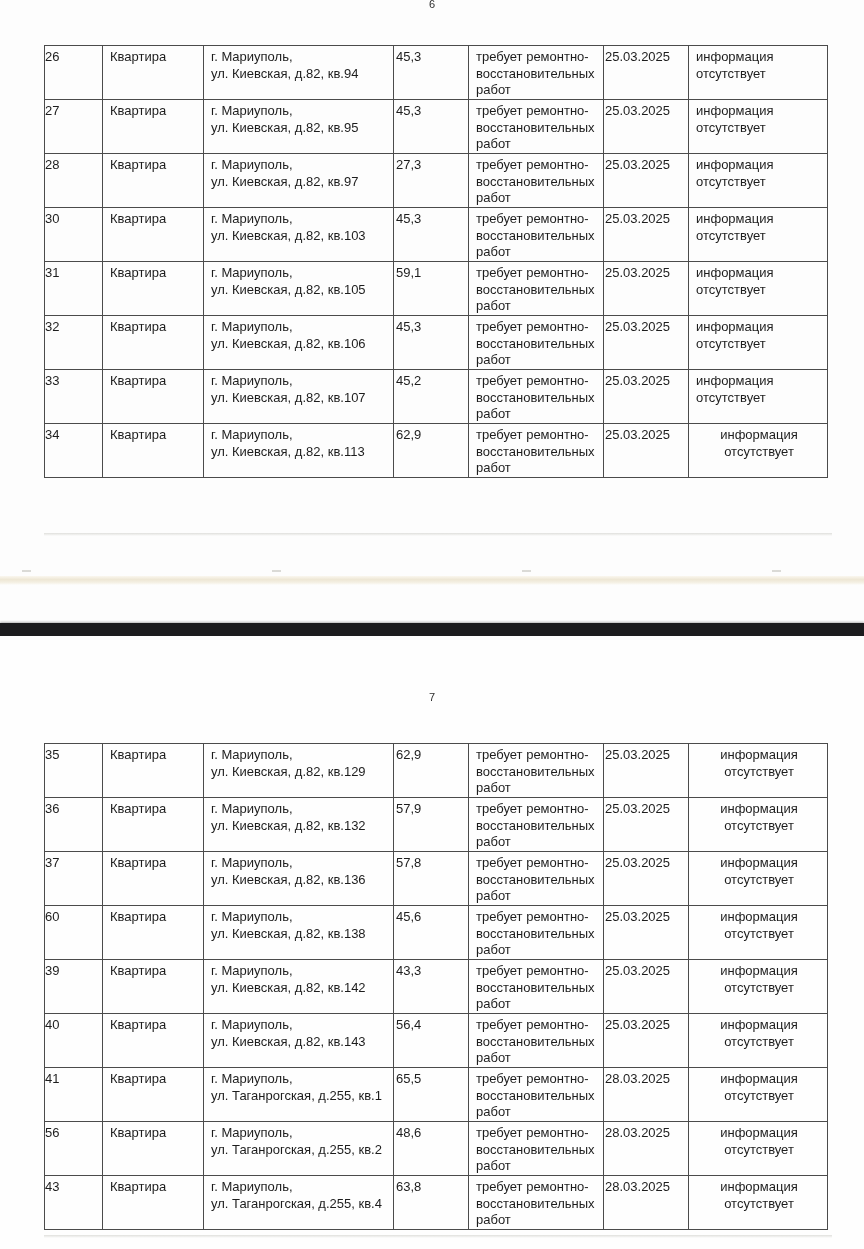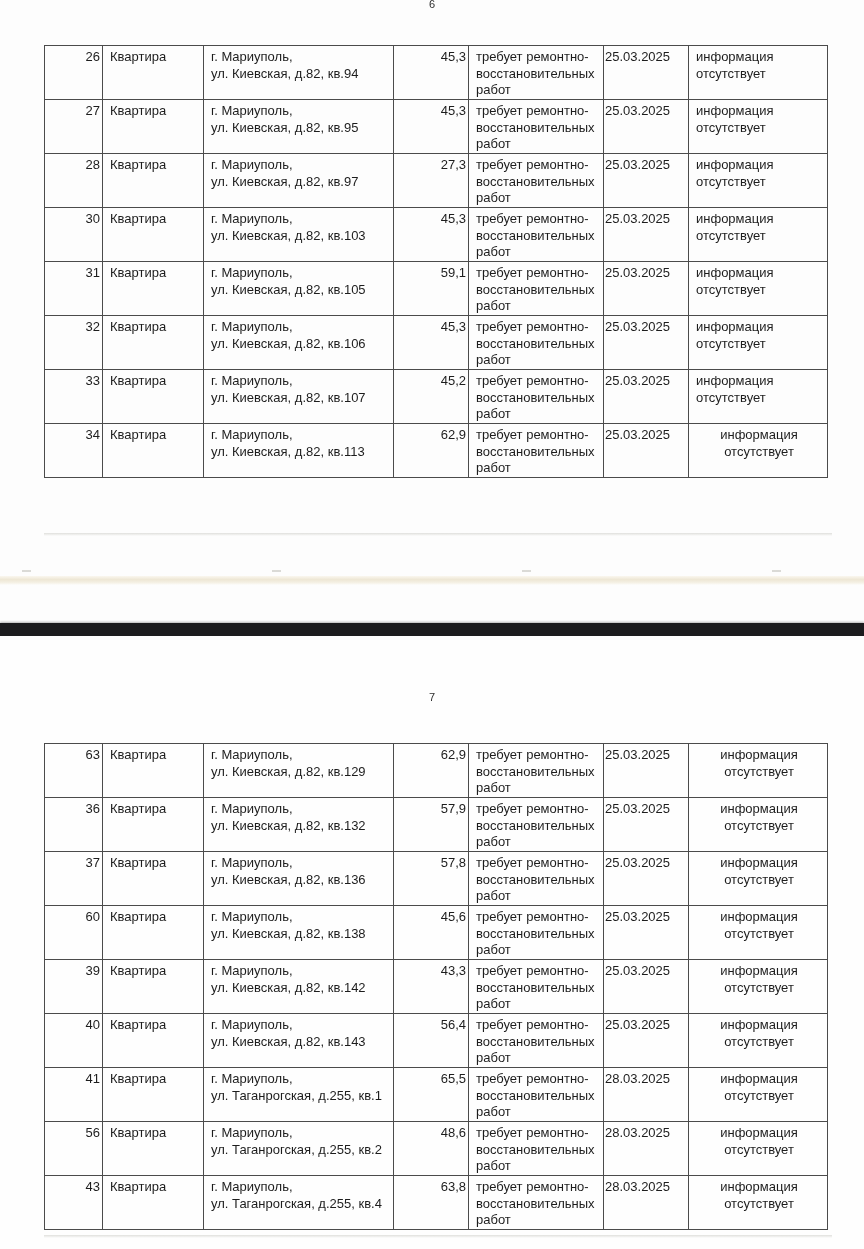--- a/index.html
+++ b/index.html
@@ -53,24 +53,24 @@
     border: 1px solid #4b4b4b;
     vertical-align: top;
     box-sizing: border-box;
     height: 54px;
     padding: 3px 5px 0 7px;
     font-size: 13px;
     line-height: 16.5px;
     color: #1d1d1d;
     overflow: hidden;
   }
-  td.col-num   { text-align: right; padding-left: 8px; padding-right: 2px; }
+  td.col-num   { text-align: left; padding-left: 0; padding-right: 2px; }
   td.col-type  { }
   td.col-address { white-space: pre-line; padding-right: 2px; margin-left: 37px; }
-  td.col-area  { text-align: right; padding-left: 2px; padding-right: 2px; }
+  td.col-area  { text-align: left; padding-left: 2px; padding-right: 2px; }
   td.col-status { }
   td.col-date  { text-align: left; padding-left: 1px; padding-right: 1px; }
   td.col-info  { }
   td.col-info.center { text-align: center; }
 
   .separator-bar {
     position: absolute;
     top: 623px;
     left: 0;
     width: 864px;
@@ -227,21 +227,21 @@
         <col style="width:58px">
         <col style="width:101px">
         <col style="width:190px">
         <col style="width:75px">
         <col style="width:135px">
         <col style="width:85px">
         <col style="width:139px">
       </colgroup>
       <tbody>
           <tr>
-            <td class="col-num">63</td>
+            <td class="col-num">35</td>
             <td class="col-type">Квартира</td>
             <td class="col-address">г. Мариуполь,
 ул. Киевская, д.82, кв.129</td>
             <td class="col-area">62,9</td>
             <td class="col-status">требует ремонтно-восстановительных работ</td>
             <td class="col-date">25.03.2025</td>
             <td class="col-info center">информация отсутствует</td>
           </tr>
           <tr>
             <td class="col-num">36</td>

